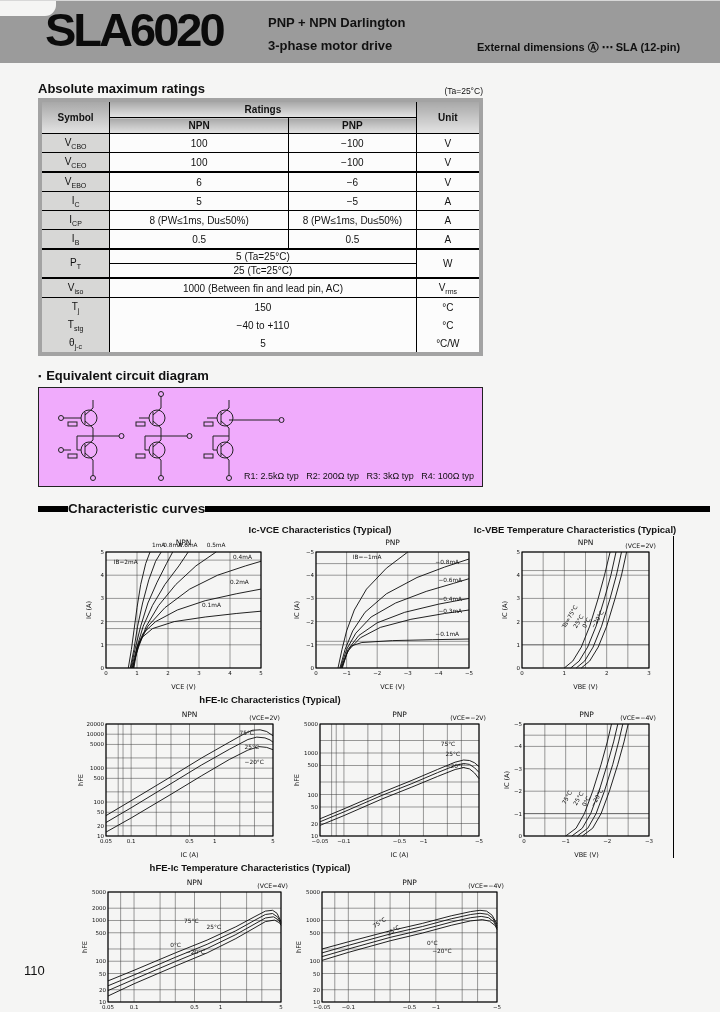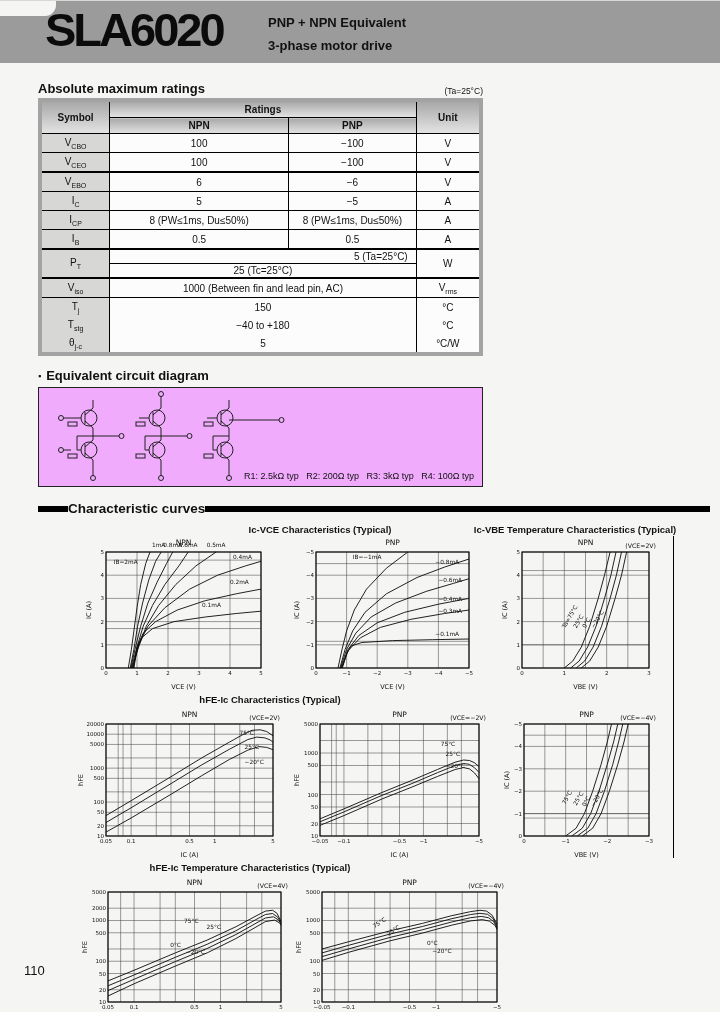--- a/index.html
+++ b/index.html
@@ -58,22 +58,23 @@
   .pageno{position:absolute;left:24px;top:962px;font-size:13px;}
 </style>
 </head>
 <body>
 
 <div class="page">
 
   <div class="hdr">
     <div class="notch"></div>
     <div class="model">SLA6020</div>
-    <div class="sub1">PNP + NPN Equivalent</div>
+    <div class="sub1">PNP + NPN Darlington</div>
     <div class="sub2">3-phase motor drive</div>
+    <div class="ext">External dimensions Ⓐ ⋯ SLA (12-pin)</div>
   </div>
 
   <div class="sec">
     <div class="amr-head">
       <h2>Absolute maximum ratings</h2>
       <span class="cond">(Ta=25°C)</span>
     </div>
     <table class="amr">
       <thead>
         <tr>
@@ -119,38 +120,38 @@
         </tr>
         <tr>
           <td class="sym"><span>I</span><sub>B</sub></td>
           <td class="npn">0.5</td>
           <td class="pnp">0.5</td>
           <td class="unit">A</td>
         </tr>
         <tr class="thick">
           <td class="sym"><span>P</span><sub>T</sub></td>
           <td colspan="2" style="padding:0;">
-            <div style="padding:1px 8px;text-align:right;">5 (Ta=25°C)</div>
+            <div style="padding:1px 8px;">5 (Ta=25°C)</div>
             <div class="pt2" style="padding:1px 3px;">25 (Tc=25°C)</div>
           </td>
           <td class="unit">W</td>
         </tr>
         <tr class="thick">
           <td class="sym"><span>V</span><sub>iso</sub></td>
           <td colspan="2">1000 (Between fin and lead pin, AC)</td>
           <td class="unit"><span>V</span><sub>rms</sub></td>
         </tr>
         <tr class="nl">
           <td class="sym"><span>T</span><sub>j</sub></td>
           <td colspan="2">150</td>
           <td class="unit">°C</td>
         </tr>
         <tr class="nl">
           <td class="sym"><span>T</span><sub>stg</sub></td>
-          <td colspan="2">−40 to +180</td>
+          <td colspan="2">−40 to +110</td>
           <td class="unit">°C</td>
         </tr>
         <tr class="nl">
           <td class="sym"><span>θ</span><sub>j-c</sub></td>
           <td colspan="2">5</td>
           <td class="unit">°C/W</td>
         </tr>
       </tbody>
     </table>
   </div>

